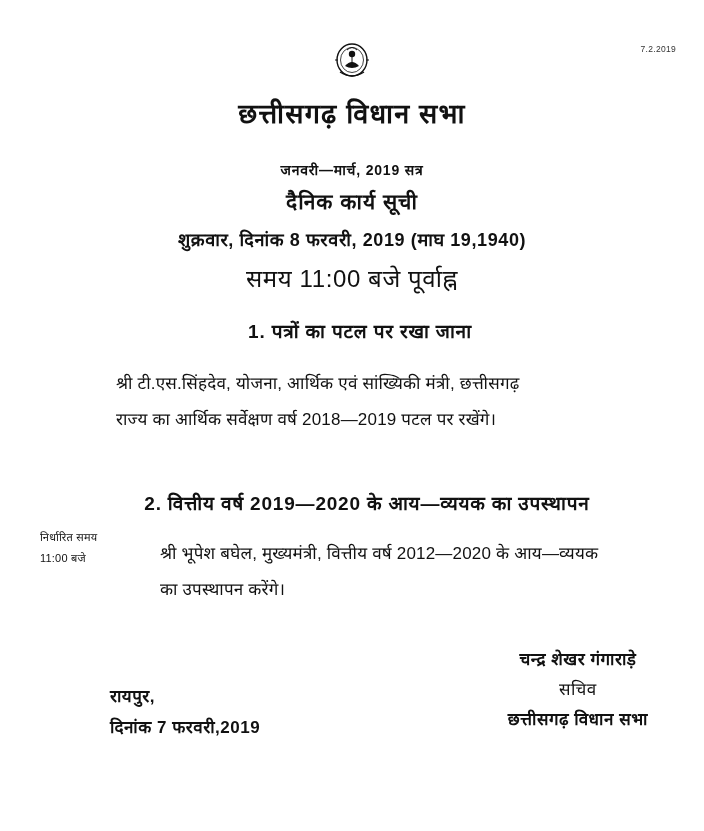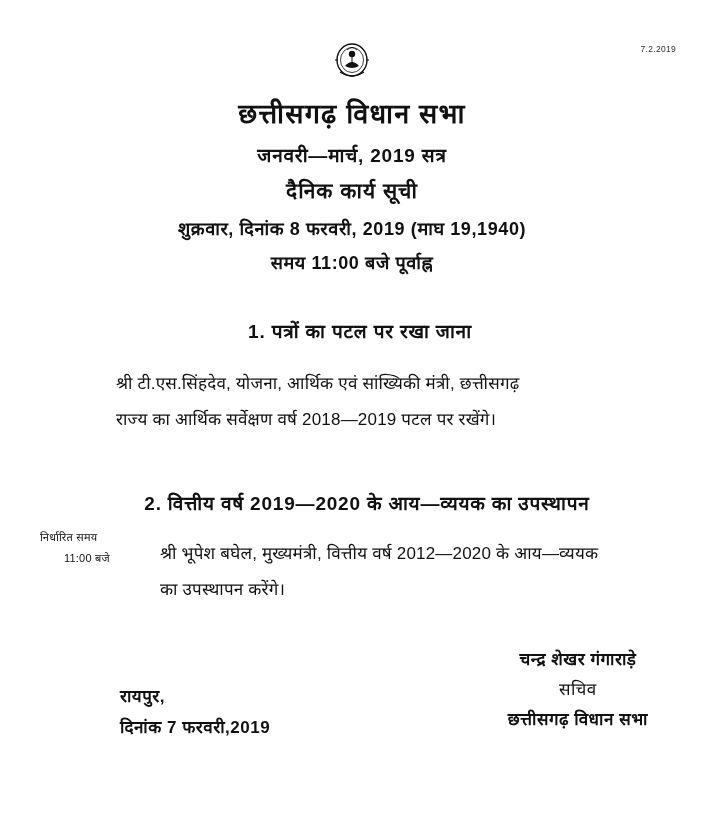--- a/index.html
+++ b/index.html
@@ -50,44 +50,44 @@
     text-align: center;
   }
   .main-title {
     font-size: 27px;
     font-weight: bold;
     letter-spacing: 1.2px;
     line-height: 1.25;
     font-family: "Liberation Sans", sans-serif;
   }
   .session-line {
-    margin-top: 10px;
-    font-size: 19px;
+    margin-top: 28px;
+    font-size: 14px;
     font-weight: bold;
     letter-spacing: 0.8px;
     font-family: "Liberation Sans", sans-serif;
   }
   .doc-type {
     margin-top: 8px;
     font-size: 21px;
     font-weight: bold;
     letter-spacing: 1px;
     font-family: "Liberation Sans", sans-serif;
   }
   .date-line {
     margin-top: 12px;
     font-size: 18px;
     font-weight: bold;
     letter-spacing: 0.6px;
     font-family: "Liberation Sans", sans-serif;
   }
   .time-line {
     margin-top: 10px;
-    font-size: 18px;
-    font-weight: bold;
+    font-size: 24px;
+    font-weight: normal;
     letter-spacing: 0.6px;
     font-family: "Liberation Sans", sans-serif;
   }
 
   .item {
     position: absolute;
     left: 8px;
     width: 100%;
   }
   .item-heading {
@@ -118,40 +118,39 @@
     top: 527px;
     font-size: 11px;
     line-height: 1.9;
     font-family: "Liberation Sans", sans-serif;
     letter-spacing: 0.2px;
     text-align: left;
     color: #111;
   }
   .time-note .tn2 {
     display: block;
-    margin-left: 24px;
   }
 
   .signature {
     position: absolute;
     right: 56px;
     top: 645px;
     text-align: center;
     font-family: "Liberation Sans", sans-serif;
     font-size: 17px;
     line-height: 1.75;
     letter-spacing: 0.5px;
   }
   .signature .sig-name { font-weight: bold; }
   .signature .sig-desig { font-weight: normal; }
   .signature .sig-org { font-weight: bold; }
 
   .place-block {
     position: absolute;
-    left: 120px;
+    left: 110px;
     top: 682px;
     font-family: "Liberation Sans", sans-serif;
     font-size: 17px;
     line-height: 1.8;
     letter-spacing: 0.5px;
     font-weight: bold;
     text-align: left;
   }
 </style>
 </head>

